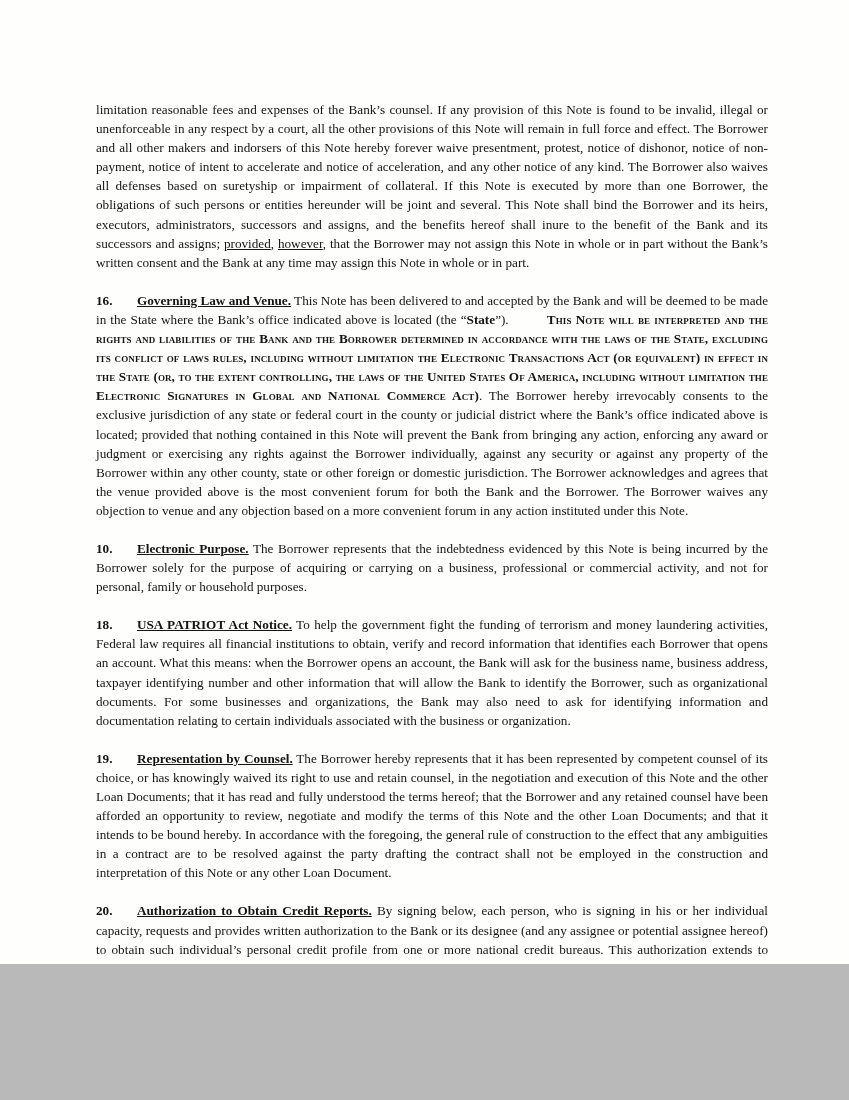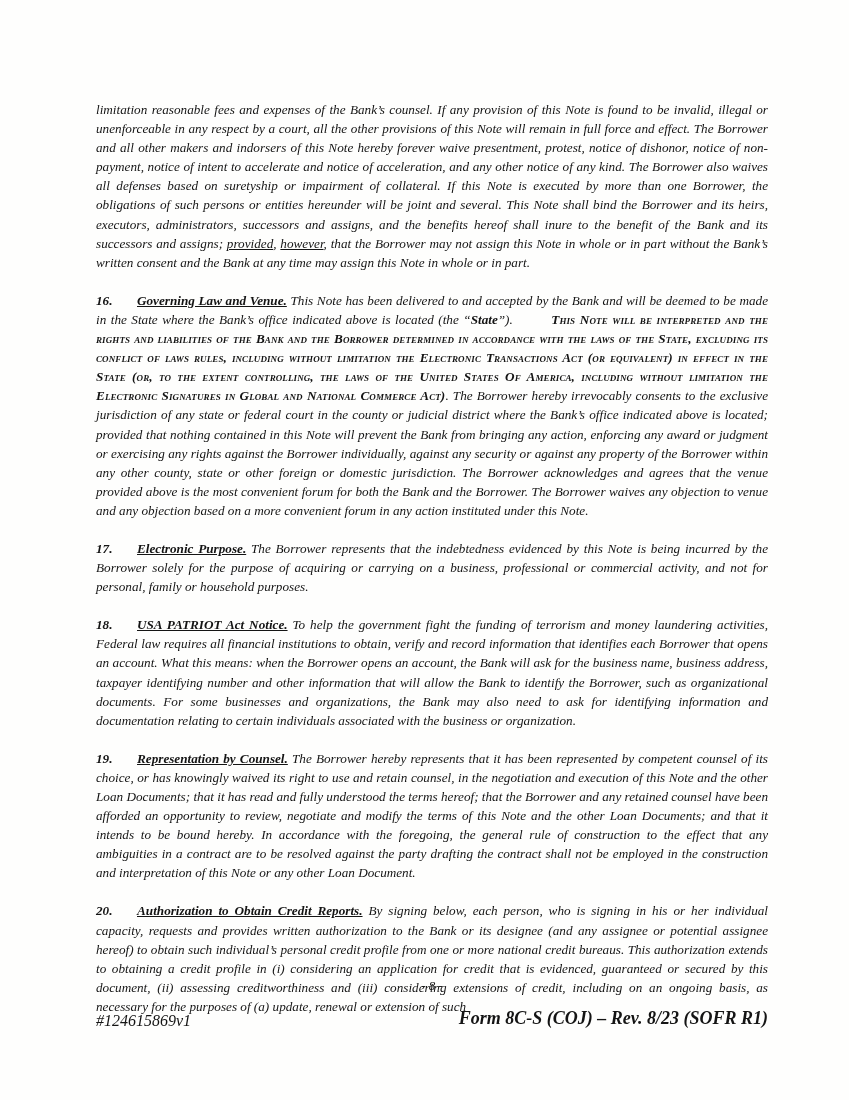--- a/index.html
+++ b/index.html
@@ -3,26 +3,25 @@
 <meta charset="utf-8">
 <style>
   html, body {
     margin: 0;
     padding: 0;
     background: #b9b9b9;
   }
   .page {
     position: relative;
     width: 849px;
-    height: 1100px;
+    height: 964px;
     background: #ffffff;
     margin: 0 auto;
     box-sizing: border-box;
     overflow: hidden;
-    font-style: italic;
   }
   .sheet {
     position: absolute;
     left: 0;
     top: 0;
     width: 849px;
     height: 1100px;
     background: #fefefd;
   }
   .content {
@@ -112,21 +111,21 @@
     <div class="content">
 
       <p><span>limitation reasonable fees and expenses of the Bank’s counsel.  If any provision of this Note is found to be invalid, illegal or unenforceable in any respect by a court, all the other provisions of this Note will remain in full force and effect.  The Borrower and all other makers and indorsers of this Note hereby forever waive presentment, protest, notice of dishonor, notice of non-payment, notice of intent to accelerate and notice of acceleration, and any other notice of any kind.  The Borrower also waives all defenses based on suretyship or impairment of collateral.  If this Note is executed by more than one Borrower, the obligations of such persons or entities hereunder will be joint and several.  This Note shall bind the Borrower and its heirs, executors, administrators, successors and assigns, and the benefits hereof shall inure to the benefit of the Bank and its successors and assigns; </span><span class="u">provided</span><span>, </span><span class="u">however</span><span>, that the Borrower may not assign this Note in whole or in part without the Bank’s written consent and the Bank at any time may assign this Note in whole or in part.</span></p>
 
       <div class="para-gap"></div>
 
       <p class="sec"><span class="num">16.</span><span class="heading">Governing Law and Venue.</span><span>  This Note has been delivered to and accepted by the Bank and will be deemed to be made in the State where the Bank’s office indicated above is located (the “</span><span class="bold">State</span><span>”).  </span><span class="sc">This Note will be interpreted and the rights and liabilities of the Bank and the Borrower determined in accordance with the laws of the State, excluding its conflict of laws rules, including without limitation the Electronic Transactions Act (or equivalent) in effect in the State (or, to the extent controlling, the laws of the United States Of America, including without limitation the Electronic Signatures in Global and National Commerce Act)</span><span>.  The Borrower hereby irrevocably consents to the exclusive jurisdiction of any state or federal court in the county or judicial district where the Bank’s office indicated above is located; provided that nothing contained in this Note will prevent the Bank from bringing any action, enforcing any award or judgment or exercising any rights against the Borrower individually, against any security or against any property of the Borrower within any other county, state or other foreign or domestic jurisdiction.  The Borrower acknowledges and agrees that the venue provided above is the most convenient forum for both the Bank and the Borrower.  The Borrower waives any objection to venue and any objection based on a more convenient forum in any action instituted under this Note.</span></p>
 
       <div class="para-gap"></div>
 
-      <p class="sec"><span class="num">17.</span><span class="heading">Electronic Purpose.</span><span>  The Borrower represents that the indebtedness evidenced by this Note is being incurred by the Borrower solely for the purpose of acquiring or carrying on a business, professional or commercial activity, and not for personal, family or household purposes.</span></p>
+      <p class="sec"><span class="num">10.</span><span class="heading">Electronic Purpose.</span><span>  The Borrower represents that the indebtedness evidenced by this Note is being incurred by the Borrower solely for the purpose of acquiring or carrying on a business, professional or commercial activity, and not for personal, family or household purposes.</span></p>
 
       <div class="para-gap"></div>
 
       <p class="sec"><span class="num">18.</span><span class="heading">USA PATRIOT Act Notice.</span><span>  To help the government fight the funding of terrorism and money laundering activities, Federal law requires all financial institutions to obtain, verify and record information that identifies each Borrower that opens an account.  What this means: when the Borrower opens an account, the Bank will ask for the business name, business address, taxpayer identifying number and other information that will allow the Bank to identify the Borrower, such as organizational documents.  For some businesses and organizations, the Bank may also need to ask for identifying information and documentation relating to certain individuals associated with the business or organization.</span></p>
 
       <div class="para-gap"></div>
 
       <p class="sec"><span class="num">19.</span><span class="heading">Representation by Counsel.</span><span>  The Borrower hereby represents that it has been represented by competent counsel of its choice, or has knowingly waived its right to use and retain counsel, in the negotiation and execution of this Note and the other Loan Documents; that it has read and fully understood the terms hereof; that the Borrower and any retained counsel have been afforded an opportunity to review, negotiate and modify the terms of this Note and the other Loan Documents; and that it intends to be bound hereby.  In accordance with the foregoing, the general rule of construction to the effect that any ambiguities in a contract are to be resolved against the party drafting the contract shall not be employed in the construction and interpretation of this Note or any other Loan Document.</span></p>
 
       <div class="para-gap"></div>

